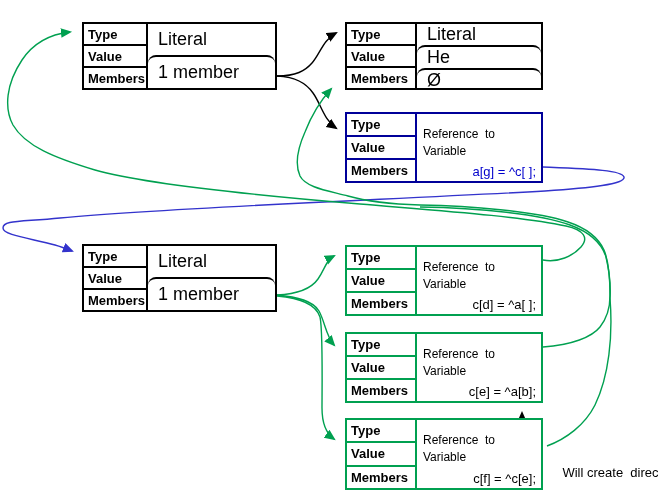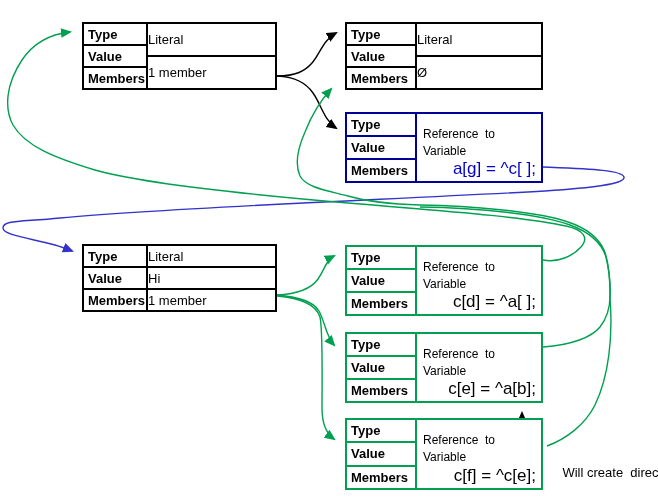--- a/index.html
+++ b/index.html
@@ -21,26 +21,26 @@
   .lcol{display:flex;flex-direction:column;box-sizing:border-box;}
   .tbl.black-border .lcol{border-right:2px solid #000;}
   .tbl.navy-border .lcol{border-right:2px solid var(--navy);}
   .tbl.green-border .lcol{border-right:2px solid var(--green);}
   .cell{flex:1;display:flex;align-items:center;box-sizing:border-box;padding-left:4px;
         font-size:13px;font-weight:bold;white-space:pre;}
   .tbl.black-border .cell+.cell{border-top:2px solid #000;}
   .tbl.navy-border .cell+.cell{border-top:2px solid var(--navy);}
   .tbl.green-border .cell+.cell{border-top:2px solid var(--green);}
   .vcol{display:flex;flex-direction:column;flex:1;box-sizing:border-box;}
-  .vcell{flex:1;display:flex;align-items:center;box-sizing:border-box;padding-left:0;
-         font-size:13px;font-weight:normal;white-space:pre;}
+  .vcell{flex:1;display:flex;align-items:center;box-sizing:border-box;padding-left:10px;
+         font-size:18px;font-weight:normal;white-space:pre;border-radius:8px;}
   .tbl.black-border .vcell+.vcell{border-top:2px solid #000;}
   .refcell{flex:1;position:relative;box-sizing:border-box;}
   .reflines{position:absolute;left:6px;top:12px;font-size:12px;line-height:17px;white-space:pre;}
-  .formula{position:absolute;right:5px;bottom:2px;font-size:17px;white-space:pre;}
+  .formula{position:absolute;right:5px;bottom:2px;font-size:13px;white-space:pre;}
   .formula.blue{color:var(--bluetext);}
   .hdr{position:absolute;height:16px;font-size:13px;white-space:pre;}
   .hdr .h-name{position:absolute;left:0;font-weight:bold;}
   .hdr .h-var{position:absolute;font-weight:bold;}
   .hdr .h-ref{position:absolute;font-weight:normal;}
   .hdr-left .h-var{left:70px;} .hdr-left .h-ref{left:84px;}
   .hdr-right .h-var{left:72px;} .hdr-right .h-ref{left:86px;}
   .note{position:absolute;font-size:13px;line-height:17px;white-space:pre;}
   svg.overlay{position:absolute;left:0;top:0;pointer-events:none;}
   .ln{fill:none;stroke-width:1.4px;}
@@ -109,20 +109,21 @@
     <span class="h-ref">( a[b] )</span>
   </div>
   <div class="tbl black-border" style="left:345px;top:22px;width:198px;height:68px;">
     <div class="lcol" style="width:70px;">
       <div class="cell">Type</div>
       <div class="cell">Value</div>
       <div class="cell">Members</div>
     </div>
     <div class="vcol">
       <div class="vcell">Literal</div>
+      <div class="vcell">He</div>
       <div class="vcell">Ø</div>
     </div>
   </div>
 
   <div class="hdr hdr-right" style="left:348px;top:94px;width:190px;">
     <span class="h-name">Name</span>
     <span class="h-var">g</span>
     <span class="h-ref">( a[g] )</span>
   </div>
   <div class="tbl navy-border" style="left:345px;top:112px;width:198px;height:71px;">
@@ -143,21 +144,20 @@
     <span class="h-ref">( c[ ] )</span>
   </div>
   <div class="tbl black-border" style="left:82px;top:244px;width:195px;height:68px;">
     <div class="lcol" style="width:64px;">
       <div class="cell">Type</div>
       <div class="cell">Value</div>
       <div class="cell">Members</div>
     </div>
     <div class="vcol">
       <div class="vcell">Literal</div>
-      <div class="vcell">Hi</div>
       <div class="vcell">1 member</div>
     </div>
   </div>
 
   <div class="hdr hdr-right" style="left:348px;top:227px;width:190px;">
     <span class="h-name">Name</span>
     <span class="h-var">d</span>
     <span class="h-ref">( c[d] )</span>
   </div>
   <div class="tbl green-border" style="left:345px;top:245px;width:198px;height:71px;">

